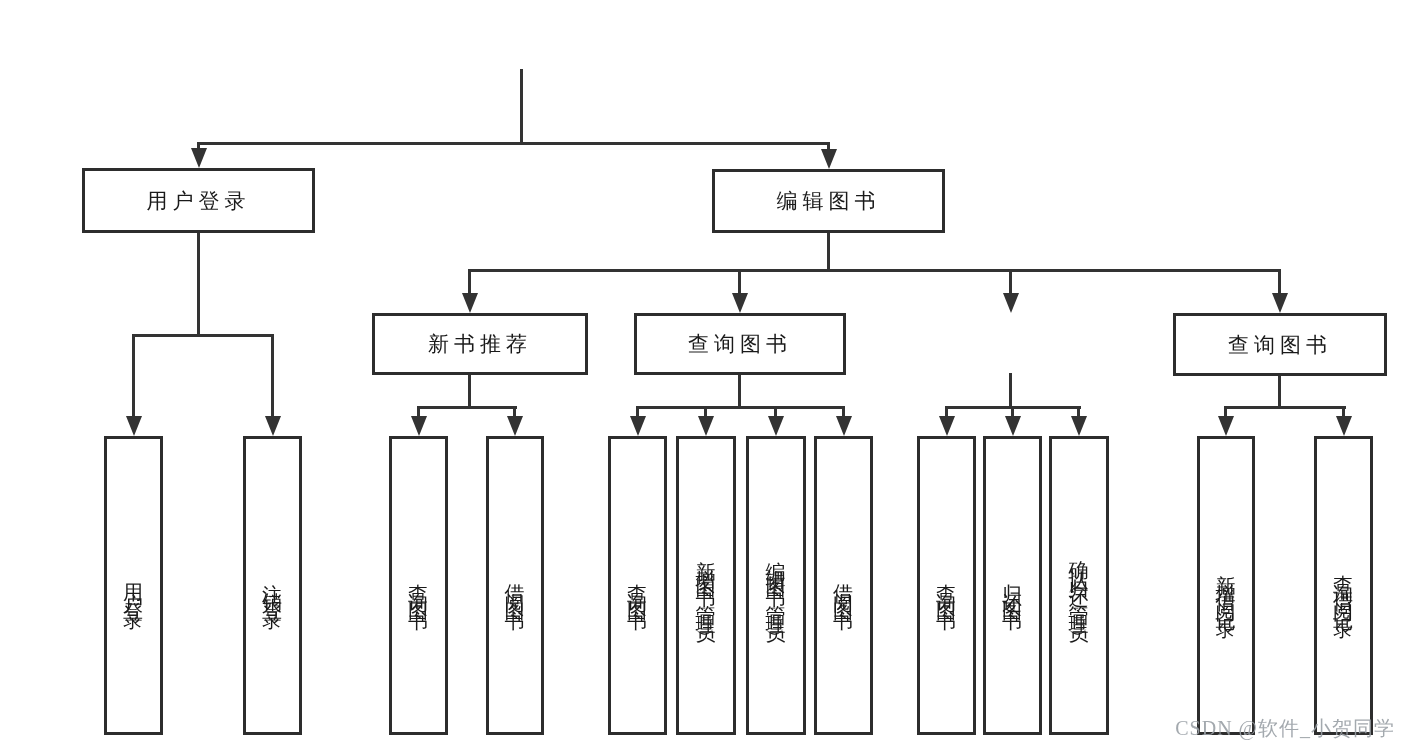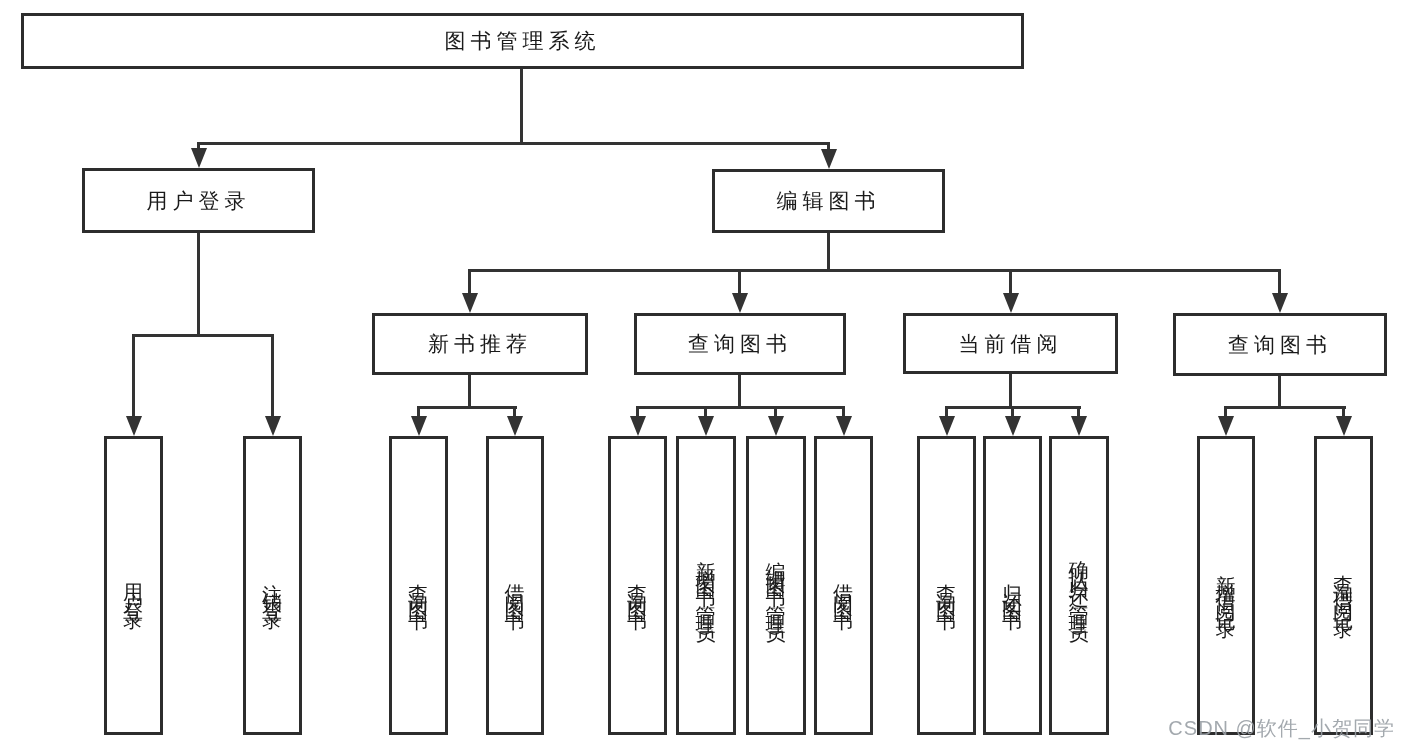--- a/index.html
+++ b/index.html
@@ -33,20 +33,21 @@
     z-index:2;
   }
   .leaf span{
     writing-mode:vertical-rl;text-orientation:mixed;
     font-size:20px;color:#1a1a1a;letter-spacing:9px;line-height:1;
   }
   .watermark{
     position:absolute;right:10px;bottom:5px;
     font-size:20px;color:#9aa0a6;opacity:.9;z-index:3;
     letter-spacing:1px;
+    font-family:Liberation Serif, serif;
   }
 </style>
 </head>
 <body>
 
 <div class="canvas">
 
   <div class="vl" style="left:520px;top:69px;height:76px"></div>
   <div class="hl" style="left:197px;top:142px;width:633px"></div>
   <div class="vl" style="left:197px;top:142px;height:10px"></div>
@@ -99,39 +100,33 @@
   <div class="vl" style="left:1077px;top:406px;height:12px"></div>
   <div class="ar" style="left:1071px;top:416px"></div>
 
   <div class="vl" style="left:1278px;top:375px;height:34px"></div>
   <div class="hl" style="left:1224px;top:406px;width:122px"></div>
   <div class="vl" style="left:1224px;top:406px;height:12px"></div>
   <div class="ar" style="left:1218px;top:416px"></div>
   <div class="vl" style="left:1342px;top:406px;height:12px"></div>
   <div class="ar" style="left:1336px;top:416px"></div>
 
-  <div class="box" style="left:21px;top:13px;width:1003px;height:56px">
-    <span>图书管理系统</span>
-  </div>
 
   <div class="box" style="left:82px;top:168px;width:233px;height:65px">
     <span>用户登录</span>
   </div>
   <div class="box" style="left:712px;top:169px;width:233px;height:64px">
     <span>编辑图书</span>
   </div>
 
   <div class="box" style="left:372px;top:313px;width:216px;height:62px">
     <span>新书推荐</span>
   </div>
   <div class="box" style="left:634px;top:313px;width:212px;height:62px">
     <span>查询图书</span>
-  </div>
-  <div class="box" style="left:903px;top:313px;width:215px;height:61px">
-    <span>当前借阅</span>
   </div>
   <div class="box" style="left:1173px;top:313px;width:214px;height:63px">
     <span>查询图书</span>
   </div>
 
   <div class="leaf" style="left:104px">
     <span>用户登录</span>
   </div>
   <div class="leaf" style="left:243px">
     <span>注销登录</span>

